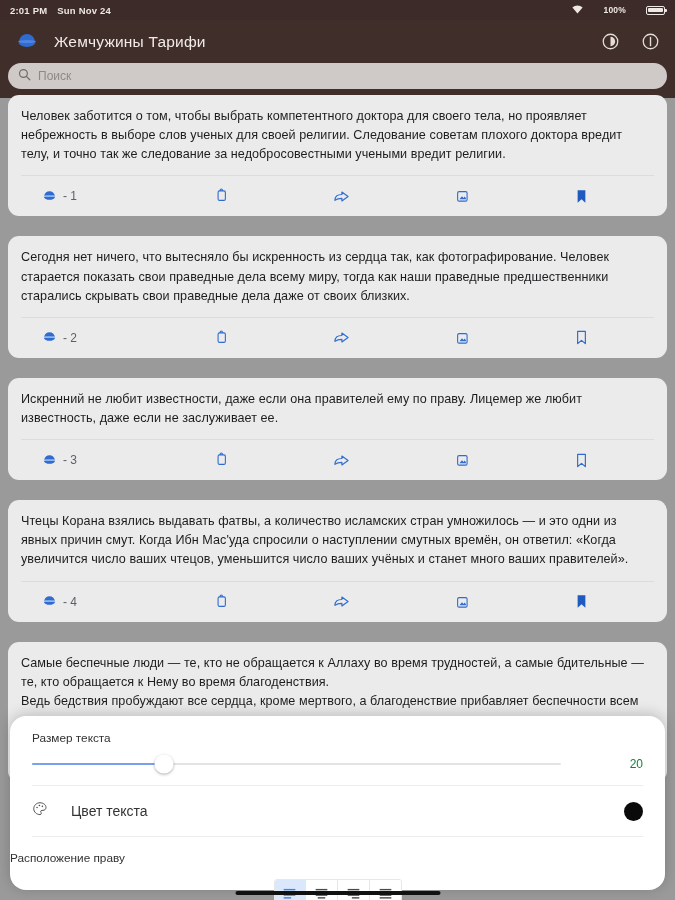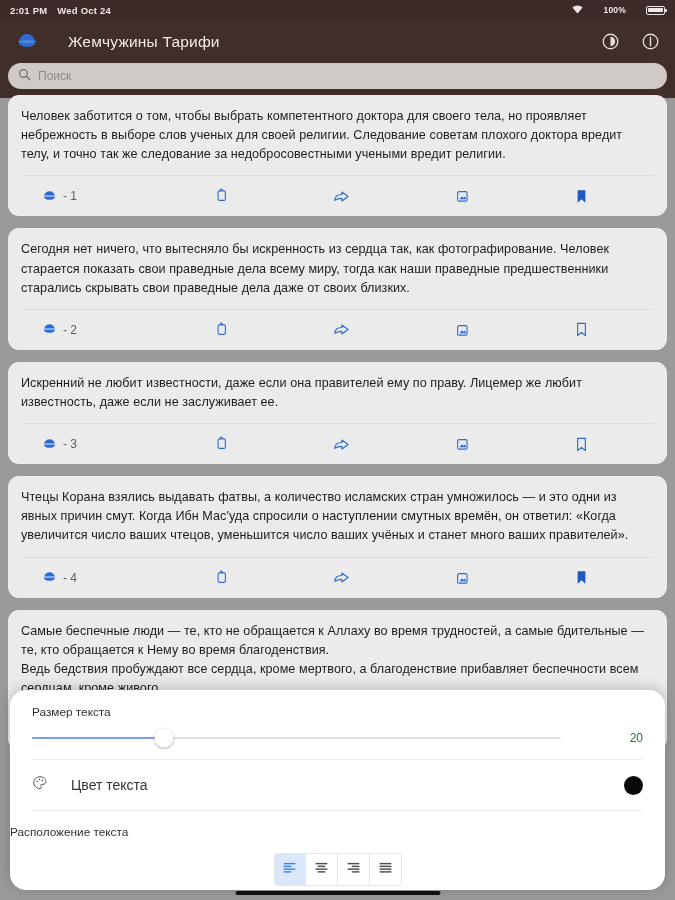--- a/index.html
+++ b/index.html
@@ -51,21 +51,21 @@
     display: block;
   }
 
   
   .appbar {
     height: 43px;
     background: #402e2a;
     display: flex;
     align-items: center;
     padding: 0 14px;
-    gap: 28px;
+    gap: 14px;
   }
   .logo { width: 26px; height: 26px; flex: none; display:flex; align-items:center; justify-content:center;}
   .app-title {
     color: #f2ebe8;
     font-size: 15.5px;
     letter-spacing: 0.2px;
   }
   .appbar-actions { margin-left: auto; display: flex; gap: 18px; align-items: center; }
   .appbar-actions .ai { width: 22px; height: 22px; display:flex;align-items:center;justify-content:center; cursor:pointer;}
 
@@ -91,21 +91,21 @@
   
   .list {
     position: absolute;
     top: 91px; left: 0; right: 0; bottom: 0;
     padding: 4px 8px 0 8px;
     overflow: hidden;
   }
   .card {
     background: #ebebeb;
     border-radius: 11px;
-    margin-bottom: 12px;
+    margin-bottom: 20px;
     padding: 12px 13px 0 13px;
   }
   .card-text {
     color: #1d1d1f;
     font-size: 12.6px;
     line-height: 1.52;
     text-align: left;
     letter-spacing: 0.05px;
     white-space: pre-line;
   }
@@ -138,21 +138,21 @@
 
   
   .sheet {
     position: absolute;
     left: 10px; right: 10px;
     bottom: 10px;
     background: #ffffff;
     border-radius: 16px;
     box-shadow: 0 -2px 14px rgba(0,0,0,0.20);
     padding: 0 0 8px 0;
-    height: 200px;
+    height: 174px;
   }
   .sheet-row { padding: 0 22px; }
   .sheet-label {
     color: #313131;
     font-size: 11.8px;
     padding-top: 15px;
   }
   .slider-row {
     display: flex;
     align-items: center;
@@ -239,21 +239,21 @@
   }
 </style>
 </head>
 <body>
 
 <div class="screen">
 
   <div class="statusbar">
     <div class="sb-left">
       <span>2:01 PM</span>
-      <span>Wed Oct 24</span>
+      <span>Sun Nov 24</span>
     </div>
     <div class="sb-right">
       <span class="wifi-ico">
         <svg width="11" height="9" viewBox="0 0 11 9">
             <path d="M5.5 8.6 0.4 2.6C1.8 1.3 3.6 0.6 5.5 0.6s3.7 0.7 5.1 2z" fill="#efe7e4"></path>
           </svg>
       </span>
       <span style="font-size:8.5px">100%</span>
       <span class="battery">
           <i></i>
@@ -564,21 +564,21 @@
           </svg>
         </span>
         <span class="color-label">Цвет текста</span>
         <span class="swatch" style="background: rgb(10, 10, 10);"></span>
       </div>
     </div>
 
     <div class="hr"></div>
 
     <div class="sheet-row align-block">
-      <div class="align-label">Расположение текста</div>
+      <div class="align-label">Расположение праву</div>
       <div class="seg">
         <div class="seg-btn active">
           <span>
             <svg width="15" height="15" viewBox="0 0 18 18">
               <rect x="2" y="3.5" width="14" height="1.7" fill="#3b82e8"></rect>
               <rect x="2" y="6.8" width="9" height="1.7" fill="#3b82e8"></rect>
               <rect x="2" y="10.1" width="14" height="1.7" fill="#3b82e8"></rect>
               <rect x="2" y="13.4" width="9" height="1.7" fill="#3b82e8"></rect>
             </svg>
           </span>

